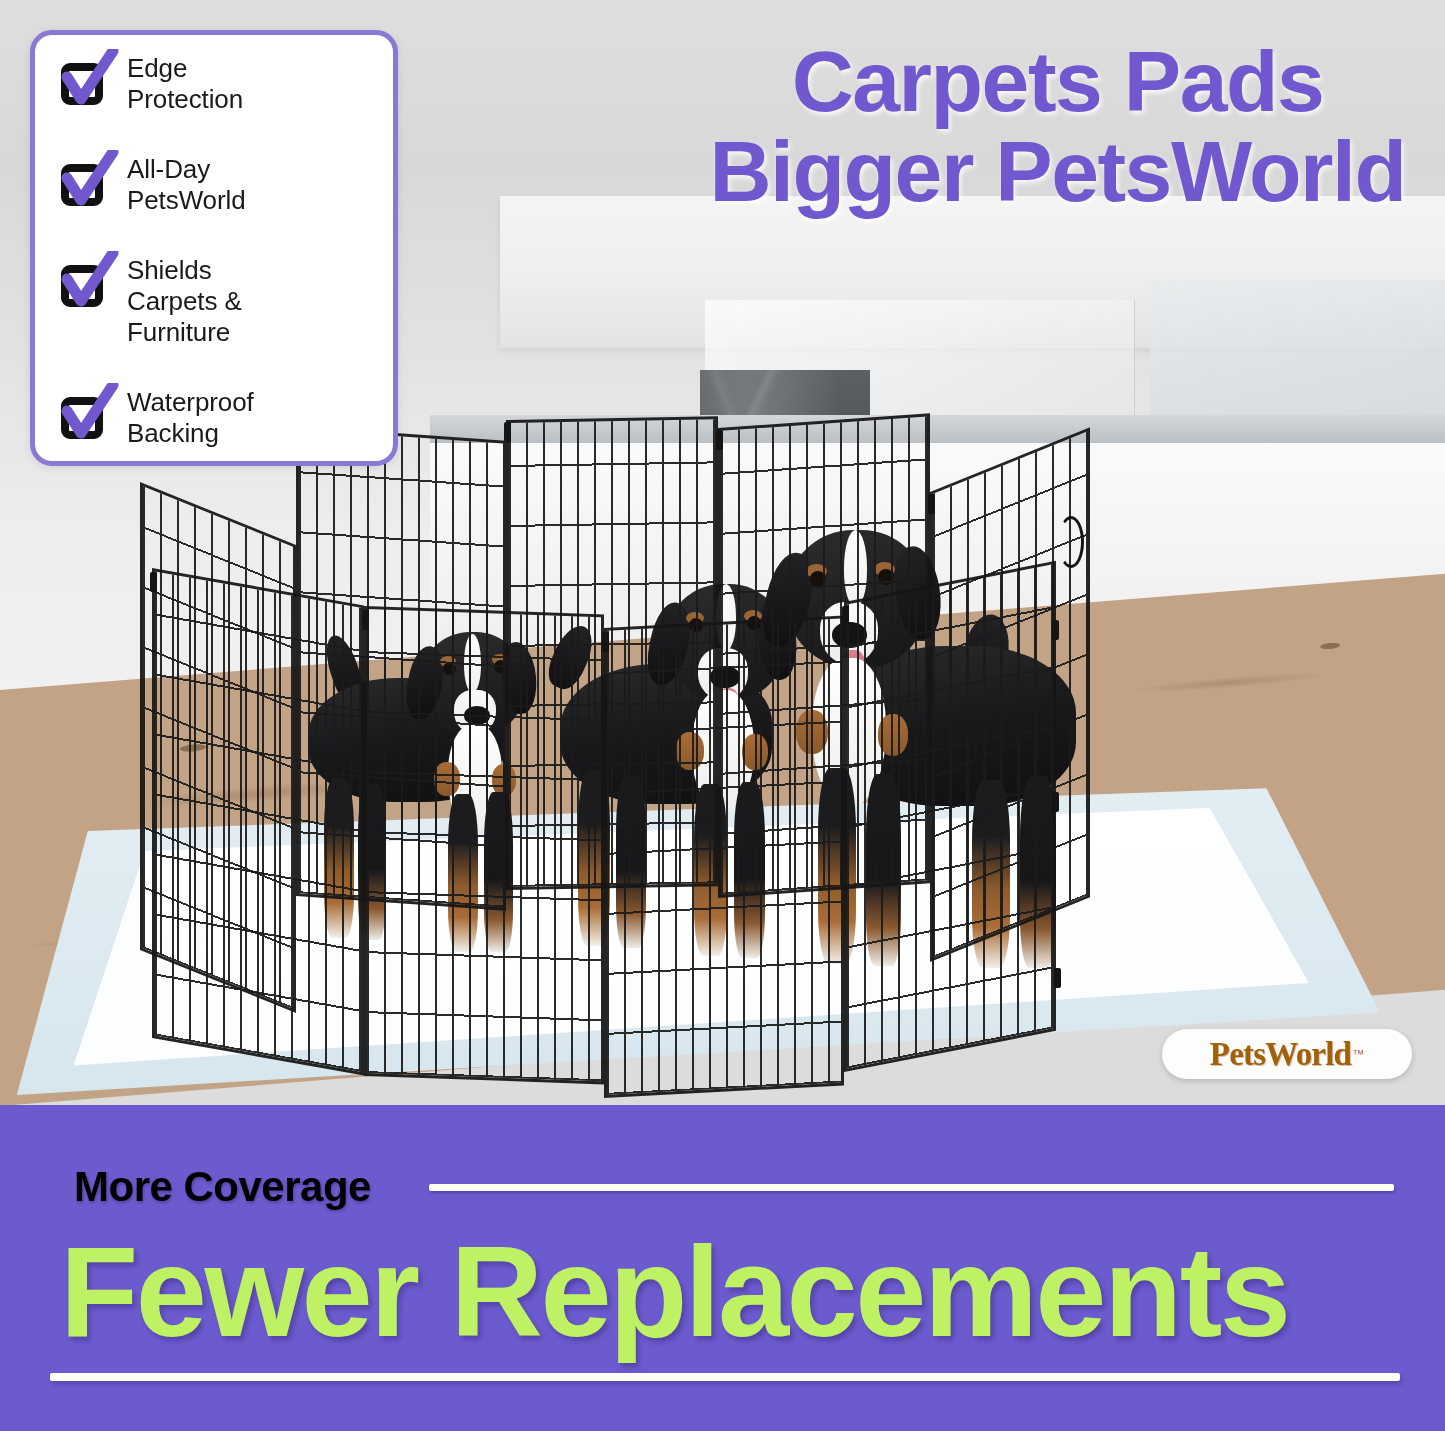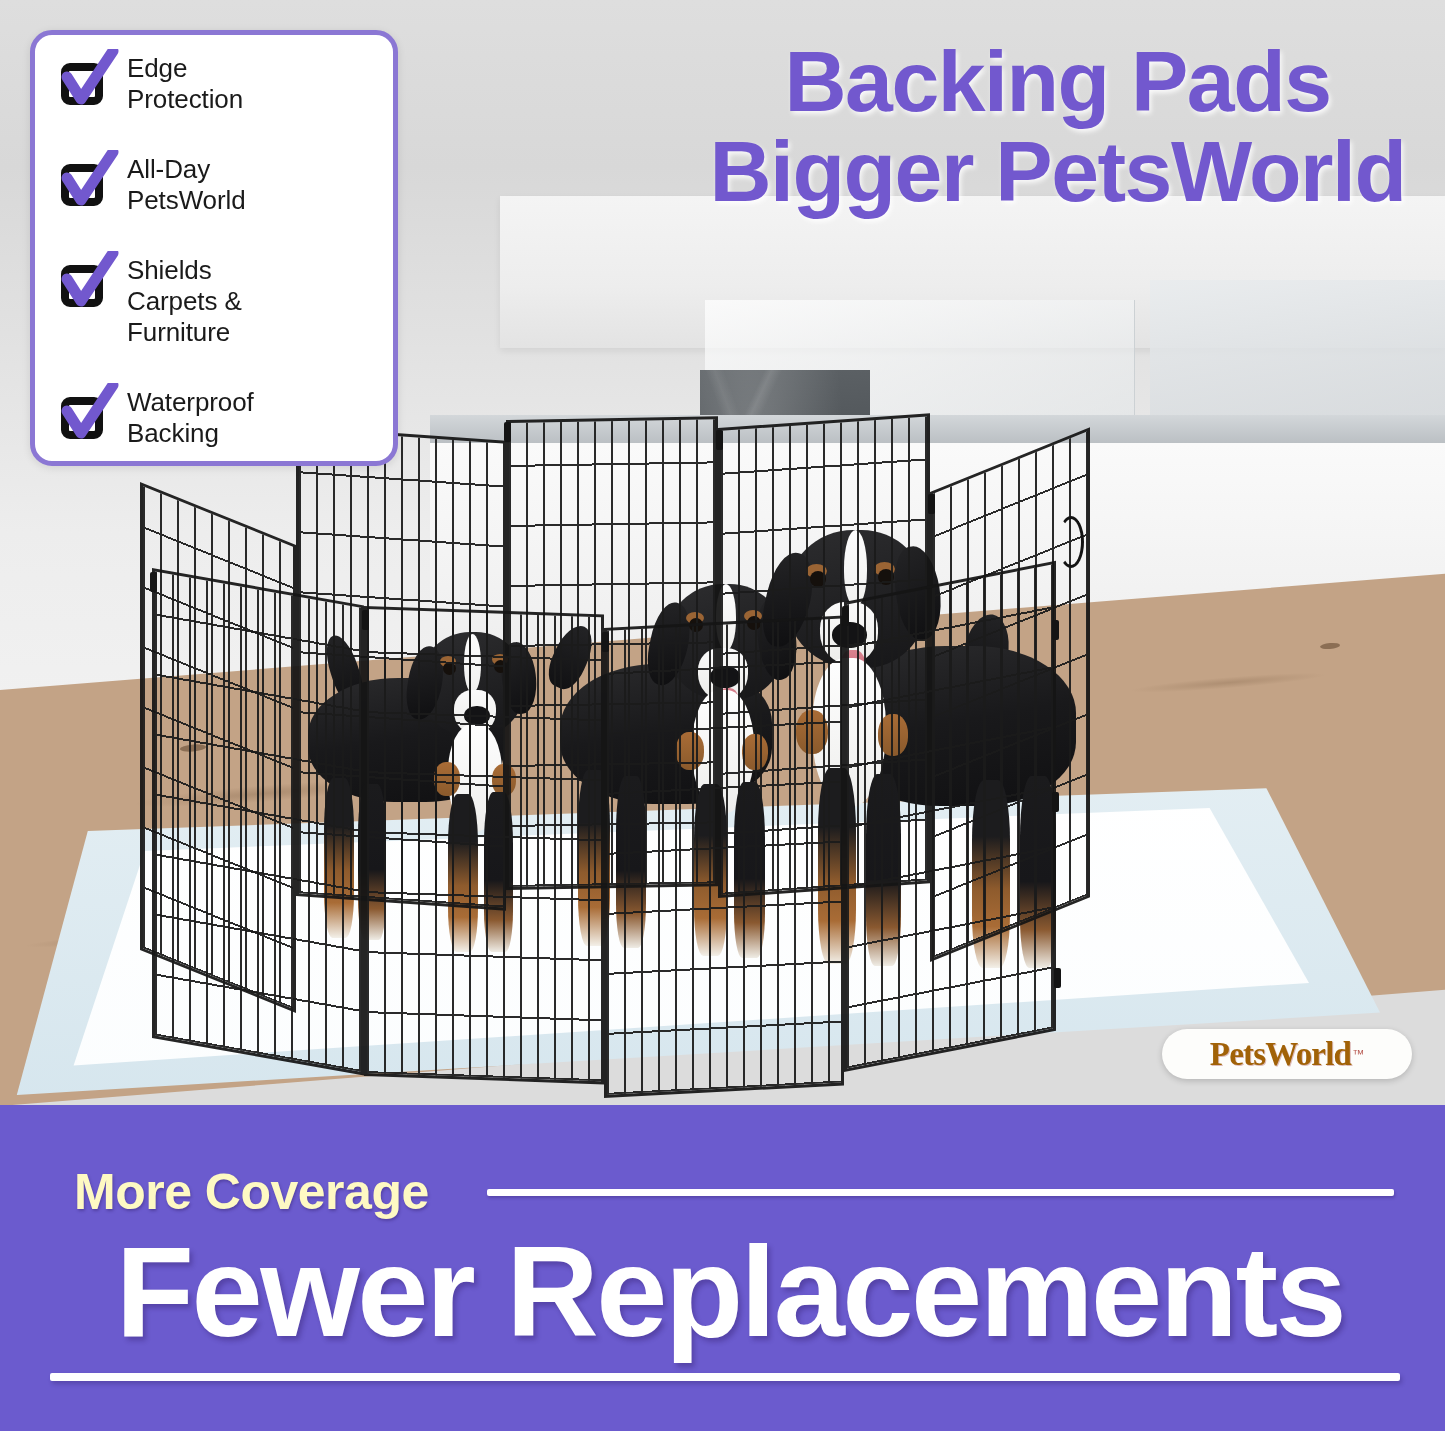--- a/index.html
+++ b/index.html
@@ -338,46 +338,45 @@
   }
   #banner-row-top {
     position: absolute;
     left: 74px; top: 58px;
     width: 1320px;
     display: flex;
     align-items: center;
     gap: 58px;
   }
   .banner-sub {
-    font-size: 50px;
+    font-size: 42px;
     font-weight: bold;
-    color: #fef9c3;
+    color: #000000;
     letter-spacing: -0.5px;
     white-space: nowrap;
     text-shadow: 1px 2px 3px rgba(40,20,90,.35);
   }
   .rule {
     flex: 1 1 auto;
     height: 7px;
     background: #ffffff;
     border-radius: 2px;
     box-shadow: 1px 2px 3px rgba(40,20,90,.30);
   }
   #banner-headline {
     position: absolute;
     left: 60px; top: 122px;
     width: 1340px;
     font-size: 128px;
     line-height: 130px;
     font-weight: bold;
-    color: #ffffff;
+    color: #bef264;
     letter-spacing: -2.5px;
     white-space: nowrap;
     text-shadow: 3px 4px 5px rgba(40,20,90,.32);
-    text-align: center;
   }
   #banner-rule-bottom {
     position: absolute;
     left: 50px; top: 268px;
     width: 1350px; height: 8px;
     background: #ffffff;
     border-radius: 2px;
     box-shadow: 2px 3px 4px rgba(40,20,90,.28);
   }
 </style>
@@ -554,21 +553,21 @@
             <path d="M10 28 L24 50 L56 2" fill="none" stroke="#7258ce" stroke-width="11" stroke-linecap="round" stroke-linejoin="round"></path>
           </svg>
         </span>
         <span class="feature-label" style="white-space:pre-line;">Waterproof
 Backing</span>
       </div>
 
     </div>
 
     <div id="headline">
-      <div class="headline-line">Backing Pads</div>
+      <div class="headline-line">Carpets Pads</div>
       <div class="headline-line">Bigger PetsWorld</div>
     </div>
 
     <div id="brand-logo">
       <span class="logo-text">PetsWorld</span>
       <span class="logo-tm">™</span>
     </div>
 
   </div>
 

